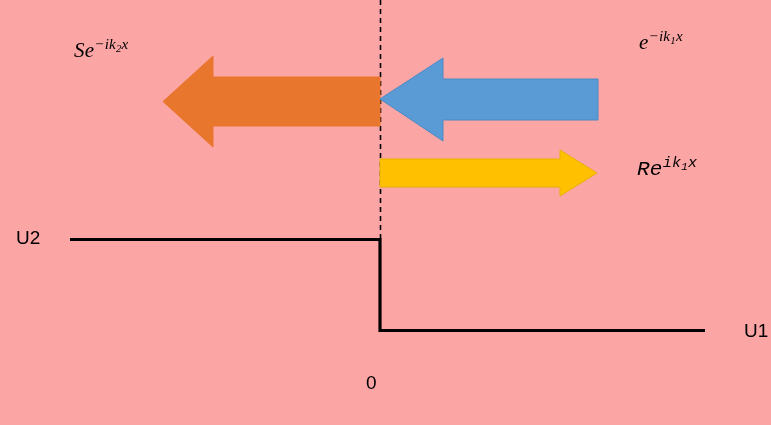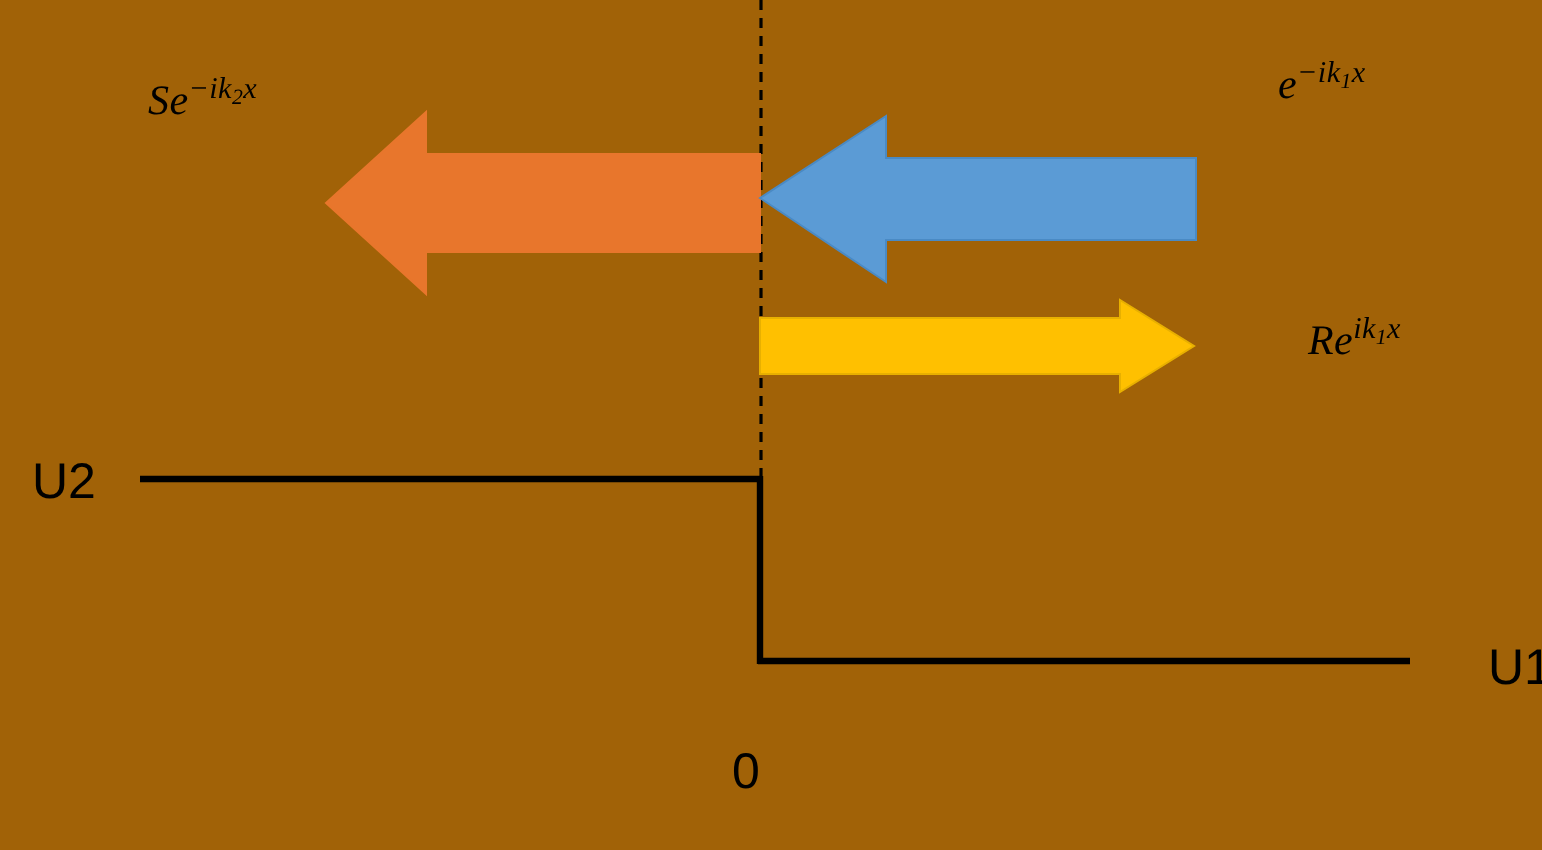--- a/index.html
+++ b/index.html
@@ -4,21 +4,21 @@
 <style>
   html, body {
     margin: 0;
     padding: 0;
     background: #ffffff;
   }
   #stage {
     position: relative;
     width: 771px;
     height: 425px;
-    background: #a16207;
+    background: #fca5a5;
     overflow: hidden;
     font-family: "Liberation Serif", serif;
     text-align: center;
   }
   #diagram-svg {
     position: absolute;
     left: 0;
     top: 0;
     width: 771px;
     height: 425px;
@@ -44,26 +44,26 @@
     vertical-align: baseline;
     position: relative;
     top: 0.28em;
     line-height: 0;
   }
   .plain-label {
     position: absolute;
     white-space: nowrap;
     font-family: "Liberation Sans", sans-serif;
     font-style: normal;
-    font-size: 25px;
+    font-size: 19px;
     color: #000000;
   }
   #label-S  { left: 74px;  top: 38px; }
   #label-E  { left: 639px; top: 30px; }
-  #label-R  { left: 654px; top: 158px; }
+  #label-R  { left: 637px; top: 158px; font-family: Liberation Mono, monospace; }
   #label-U2 { left: 16px;  top: 227px; }
   #label-U1 { left: 744px; top: 320px; }
   #label-zero { left: 366px; top: 372px; }
 </style>
 </head>
 <body>
 
 <div id="stage">
 
   <svg id="diagram-svg" viewBox="0 0 771 425">

